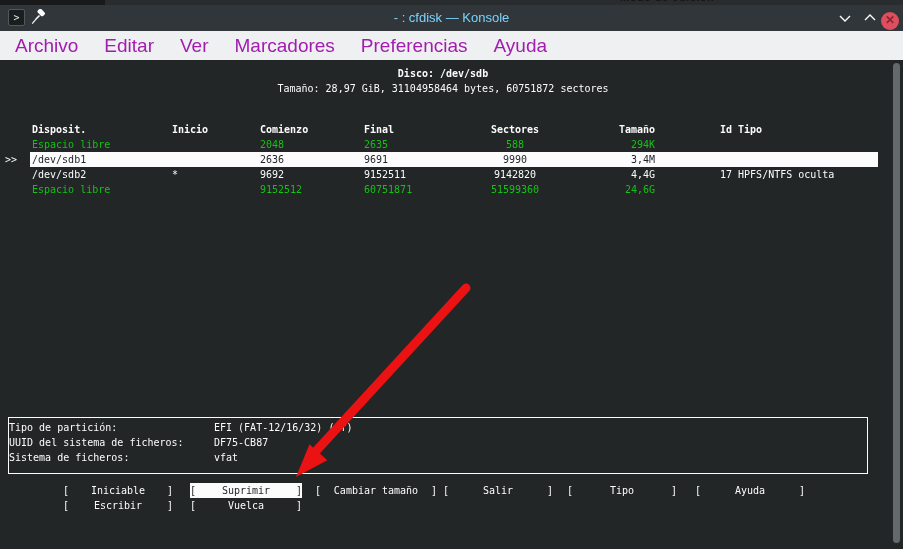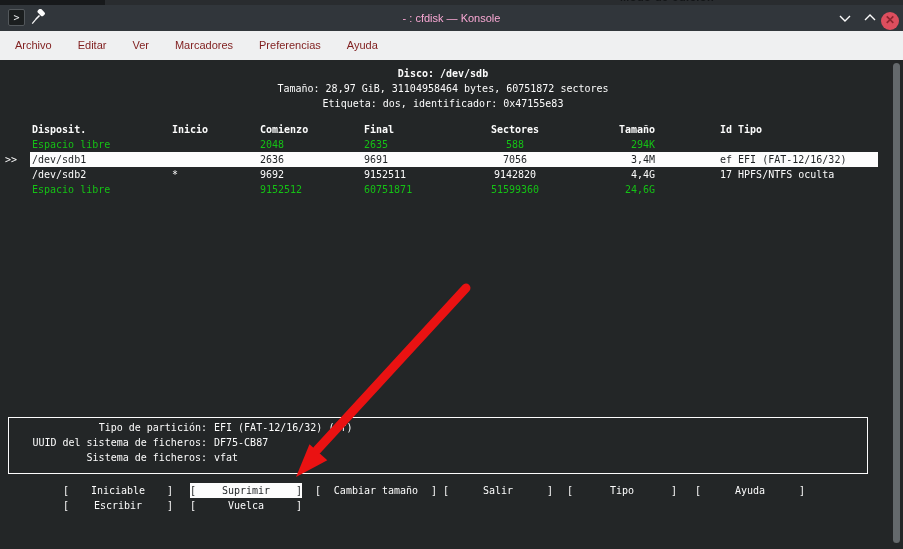--- a/index.html
+++ b/index.html
@@ -15,31 +15,31 @@
                      font-weight:bold; letter-spacing:.5px; }
 
   
   .titlebar { position:absolute; left:0; top:5px; width:903px; height:26px; background:#31363b; }
   .konsole-icon { position:absolute; left:8px; top:4px; width:17px; height:17px; background:#1b1e1f;
                   border:1px solid #53585c; border-radius:2px; color:#e8eaeb;
                   font-family:"DejaVu Sans Mono", monospace; font-size:10px; line-height:15px;
                   text-align:center; }
   .pin-icon { position:absolute; left:30px; top:4px; width:17px; height:17px; }
   .win-title { position:absolute; left:0; top:0; width:100%; height:26px; line-height:26px;
-               text-align:center; color:#f9a8d4; font-size:11px; }
+               text-align:center; color:#7dd3fc; font-size:13px; }
   .winbtn { position:absolute; top:5px; width:16px; height:16px; }
   .btn-min { left:837px; } .btn-max { left:862px; }
   .btn-close { position:absolute; left:881px; top:7px; width:18px; height:18px; border-radius:50%;
                background:#dd4e5e; color:#8c242e; font-size:12px; font-weight:bold;
                text-align:center; line-height:17px; }
 
   
   .menubar { position:absolute; left:0; top:31px; width:903px; height:29px; background:#eff0f1;
              display:flex; align-items:center; padding-left:2px; }
-  .menu-item { padding:0 13px; font-size:11px; color:#7f1d1d; line-height:29px; }
+  .menu-item { padding:0 13px; font-size:19px; color:#a21caf; line-height:29px; }
 
   
   .terminal { position:absolute; left:0; top:60px; width:903px; height:489px; background:#232627;
               font-family:"DejaVu Sans Mono","Liberation Mono",monospace; font-size:10px;
               color:#fcfcfc; }
   .tline { position:absolute; left:0; width:886px; height:15px; line-height:15px; white-space:pre; }
   .center { text-align:center; }
   .bold { font-weight:bold; }
   .green { color:#15c115; }
 
@@ -52,21 +52,21 @@
   .c-sect { left:460px; width:110px; text-align:center; }
   .c-size { left:575px; width:80px;  text-align:right; }
   .c-id   { left:720px; }
   .row-sel-bg { position:absolute; left:30px; top:0; width:848px; height:15px; background:#fcfcfc; }
   .trow.selected { color:#1e2224; }
   .sel-pointer { position:absolute; left:5px; color:#fcfcfc; }
 
   .info-box { position:absolute; left:8px; top:357px; width:860px; height:57px;
               border:1px solid #fcfcfc; padding-top:2px; }
   .info-line { height:15px; line-height:15px; white-space:pre; display:flex; }
-  .info-label { display:inline-block; width:198px; text-align:right; }
+  .info-label { display:inline-block; width:198px; text-align:left; }
   .info-value { margin-left:7px; }
 
   .btnrow { position:absolute; height:15px; }
   .tbtn { position:absolute; top:0; height:15px; line-height:15px; display:flex; white-space:pre; }
   .tbtn .lab { flex:1; text-align:center; }
   .tbtn.selected { background:#fcfcfc; color:#1e2224; }
 
   .status-line { position:absolute; left:0; top:467px; width:886px; text-align:center;
                  font-weight:bold; height:15px; line-height:15px; }
 
@@ -109,21 +109,20 @@
       <div class="menu-item">Editar</div>
       <div class="menu-item">Ver</div>
       <div class="menu-item">Marcadores</div>
       <div class="menu-item">Preferencias</div>
       <div class="menu-item">Ayuda</div>
     </div>
 
   <div class="terminal">
     <div class="tline center bold" style="top:6px">Disco: /dev/sdb</div>
     <div class="tline center" style="top:21px">Tamaño: 28,97 GiB, 31104958464 bytes, 60751872 sectores</div>
-    <div class="tline center" style="top:36px">Etiqueta: dos, identificador: 0x47155e83</div>
 
     <div class="trow bold" style="top:62px">
       <span class="c-dev">Disposit.</span>
       <span class="c-boot">Inicio</span>
       <span class="c-start">Comienzo</span>
       <span class="c-end">Final</span>
       <span class="c-sect">Sectores</span>
       <span class="c-size">Tamaño</span>
       <span class="c-id">Id Tipo</span>
     </div>
@@ -137,23 +136,22 @@
           <span class="c-size">294K</span>
           <span class="c-id"></span>
         </div>
         <div class="trow selected" style="top: 92px;">
           <div class="row-sel-bg"></div>
           <span class="sel-pointer">&gt;&gt;</span>
           <span class="c-dev">/dev/sdb1</span>
           <span class="c-boot"></span>
           <span class="c-start">2636</span>
           <span class="c-end">9691</span>
-          <span class="c-sect">7056</span>
+          <span class="c-sect">9990</span>
           <span class="c-size">3,4M</span>
-          <span class="c-id">ef EFI (FAT-12/16/32)</span>
         </div>
         <div class="trow" style="top: 107px;">
           <span class="c-dev">/dev/sdb2</span>
           <span class="c-boot">*</span>
           <span class="c-start">9692</span>
           <span class="c-end">9152511</span>
           <span class="c-sect">9142820</span>
           <span class="c-size">4,4G</span>
           <span class="c-id">17 HPFS/NTFS oculta</span>
         </div>

